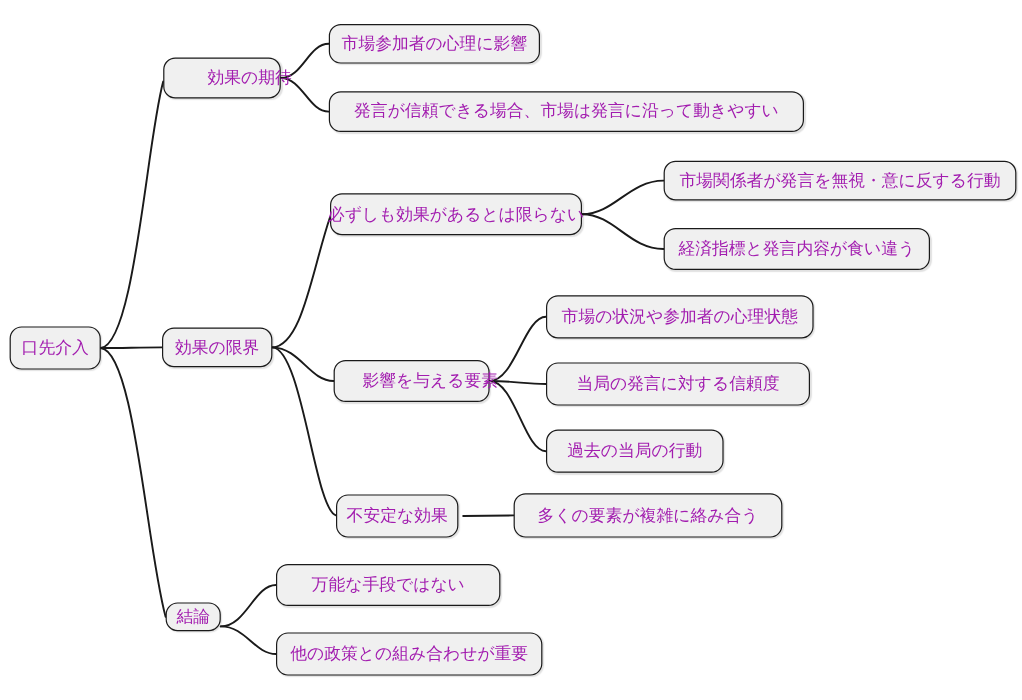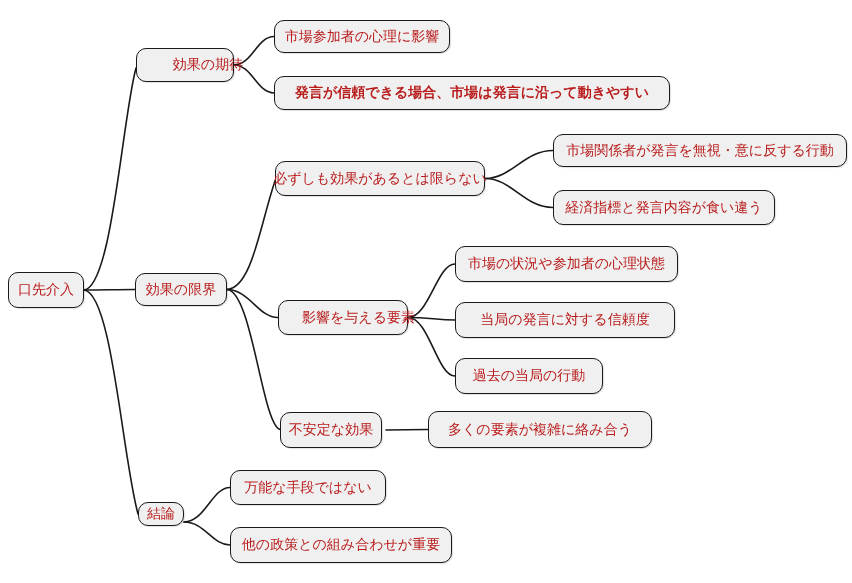--- a/index.html
+++ b/index.html
@@ -31,41 +31,41 @@
   .node {
     position: absolute;
     box-sizing: border-box;
     display: flex;
     align-items: center;
     justify-content: center;
     background: #f0f0f0;
     border: 1.8px solid #1a1a1a;
     border-radius: 10px;
     font-size: 14px;
-    color: #b91c1c;
+    color: #a21caf;
     white-space: nowrap;
     box-shadow: 1px 1px 1px rgba(0,0,0,0.12);
   }
   
   .n0  { left: 8px;   top: 272px; width: 76px;  height: 36px; }
   .n1  { left: 136px; top: 48px;  width: 98px;  height: 34px; padding-left: 46px; }
   .n2  { left: 274px; top: 20px;  width: 176px; height: 33px; }
-  .n3  { left: 274px; top: 76px;  width: 396px; height: 34px; font-weight: bold; }
+  .n3  { left: 274px; top: 76px;  width: 396px; height: 34px; }
   .n4  { left: 135px; top: 273px; width: 92px;  height: 33px; }
   .n5  { left: 275px; top: 161px; width: 210px; height: 35px; }
   .n6  { left: 553px; top: 134px; width: 294px; height: 33px; }
   .n7  { left: 553px; top: 190px; width: 222px; height: 35px; }
   .n8  { left: 278px; top: 300px; width: 130px; height: 35px; padding-left: 31px; }
   .n9  { left: 455px; top: 246px; width: 223px; height: 36px; }
   .n10 { left: 455px; top: 302px; width: 220px; height: 36px; }
   .n11 { left: 455px; top: 358px; width: 148px; height: 36px; }
   .n12 { left: 280px; top: 412px; width: 102px; height: 36px; }
   .n13 { left: 428px; top: 411px; width: 224px; height: 37px; }
   .n14 { left: 138px; top: 502px; width: 46px;  height: 24px; }
-  .n15 { left: 230px; top: 470px; width: 156px; height: 35px; }
+  .n15 { left: 230px; top: 470px; width: 187px; height: 35px; }
   .n16 { left: 230px; top: 527px; width: 222px; height: 36px; }
 </style>
 </head>
 <body>
 
 <div id="canvas">
 
   <svg id="edges" viewBox="0 0 852 583" xmlns="http://www.w3.org/2000/svg">
     <path d="M 84 290 C 112 287, 122 120, 136 68"></path>
     <path d="M 84 290 C 104 290, 115 289.5, 135 289.5"></path>

